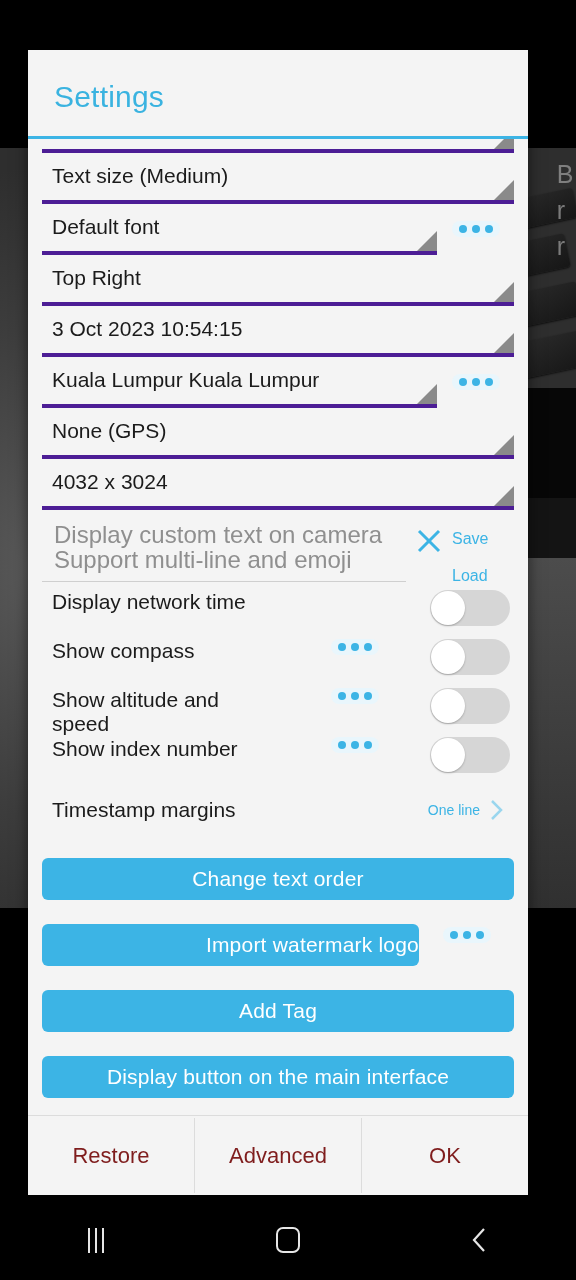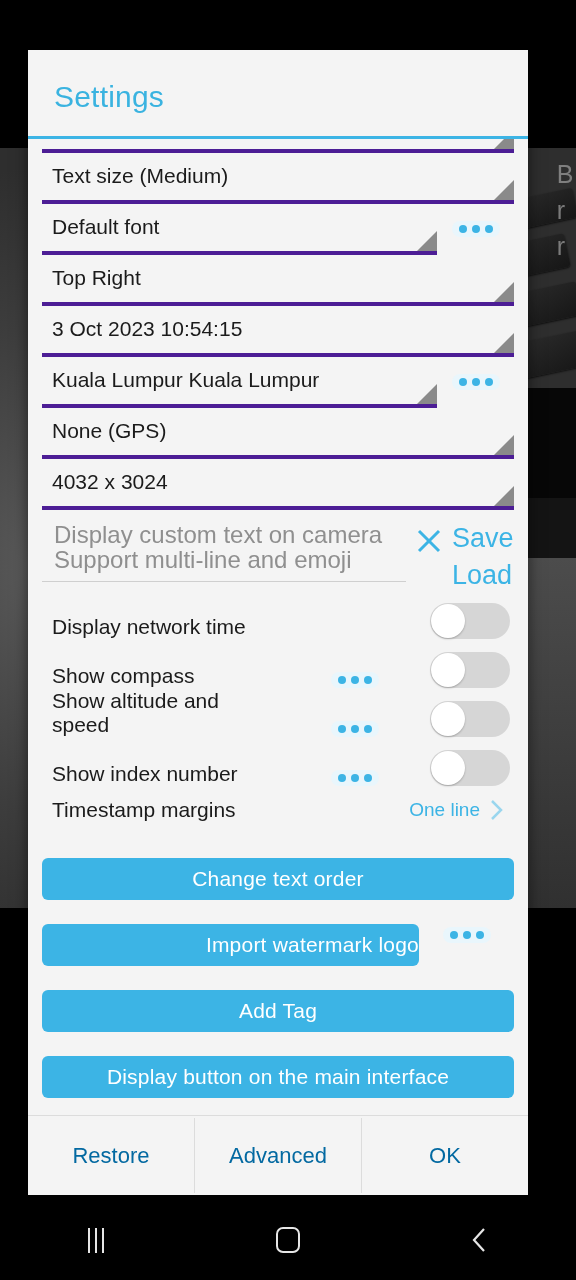--- a/index.html
+++ b/index.html
@@ -155,29 +155,29 @@
   }
   #ct-x svg { display: block; }
   #ct-saveload {
     flex: 0 0 62px;
     display: flex;
     flex-direction: column;
     align-items: flex-start;
   }
   #ct-saveload span {
     color: #3cb4e5;
-    font-size: 27px;
+    font-size: 16px;
     line-height: 37px;
   }
 
   
   .togrow {
     height: 49px;
     display: flex;
-    align-items: flex-end;
+    align-items: flex-start;
     padding: 0 0 0 10px;
     gap: 39px;
   }
   .tog-label {
     flex: 1 1 auto;
     font-size: 21px;
     color: #1b1b1b;
   }
   .tog-dots {
     flex: 0 0 72px;
@@ -208,21 +208,21 @@
   }
 
   
   #marginrow {
     height: 48px;
     display: flex;
     align-items: center;
     padding: 0 6px 0 10px;
   }
   #marginrow .m-label { flex: 1 1 auto; font-size: 21px; color: #1b1b1b; }
-  #marginrow .m-val { color: #3cb4e5; font-size: 19px; }
+  #marginrow .m-val { color: #3cb4e5; font-size: 14px; }
   #marginrow .chev {
     width: 22px; height: 22px;
     margin-left: 6px;
     display: flex; align-items: center; justify-content: center;
   }
 
   
   .bigbtn-row { padding: 4px 0 0 0; display: flex; align-items: center; }
   .bigbtn {
     background: #3cb4e5;
@@ -252,21 +252,21 @@
   #footer {
     flex: 0 0 80px;
     display: flex;
     border-top: 1px solid #dcdcdc;
     background: #f4f4f4;
   }
   #footer .fbtn {
     flex: 1 1 0;
     display: flex; align-items: center; justify-content: center;
     font-size: 22px;
-    color: #0369a1;
+    color: #7f1d1d;
     cursor: pointer;
     background: transparent;
     border: none;
     font-family: "Liberation Sans", sans-serif;
   }
   #footer .fdiv { width: 1px; background: #dcdcdc; margin: 2px 0; }
 
   
   #navbar {
     position: absolute;

